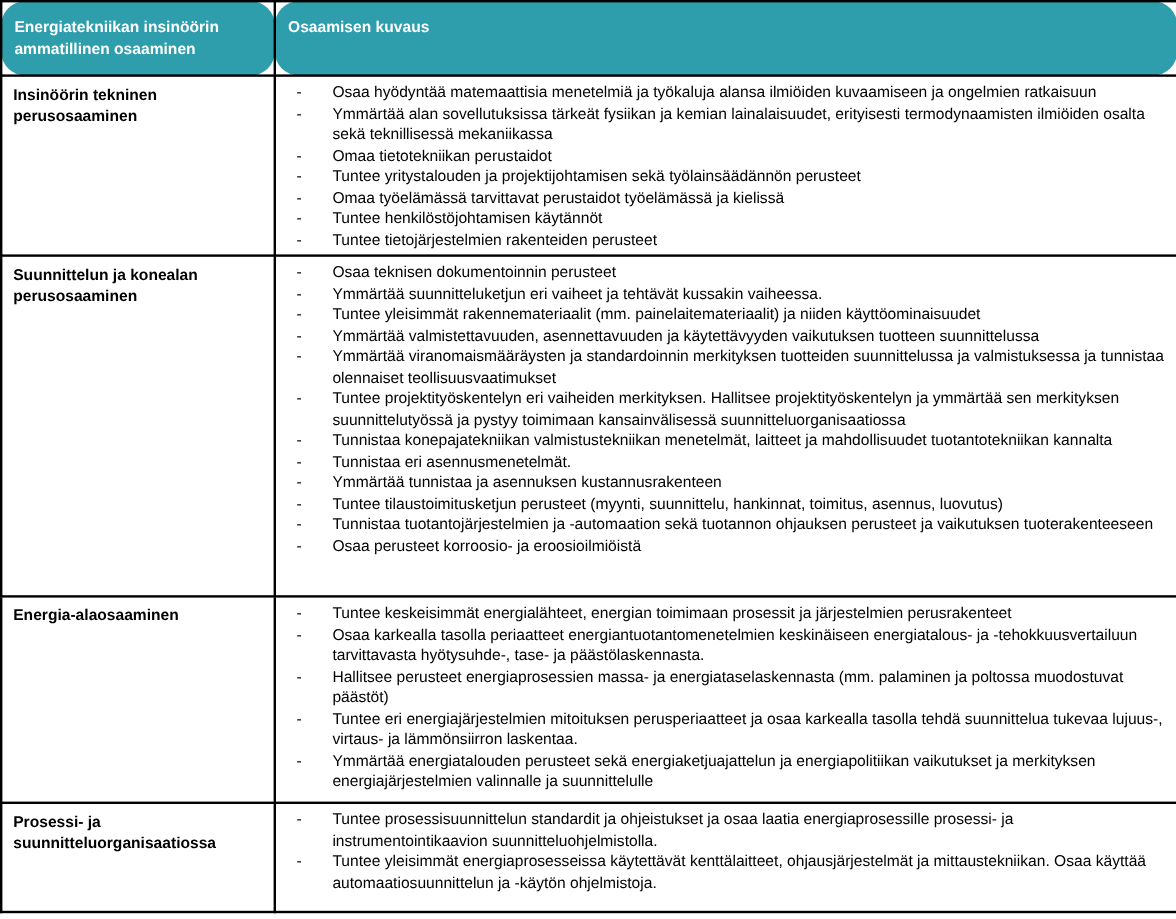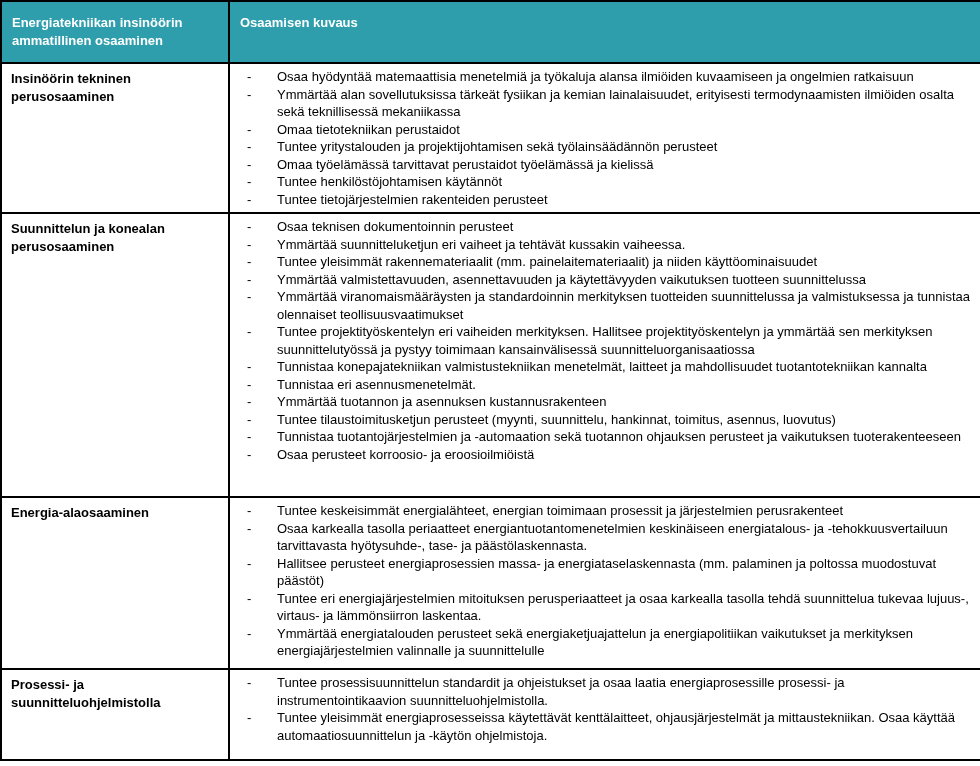--- a/index.html
+++ b/index.html
@@ -29,20 +29,21 @@
     background: #2E9EAC;
     color: #ffffff;
     font-size: 13px;
     font-weight: bold;
     text-align: left;
     vertical-align: top;
     padding: 12px 10px 10px 10px;
     line-height: 18px;
     height: 62px;
     box-sizing: border-box;
+    border-radius: 20px;
   }
   .competence-table tbody td {
     vertical-align: top;
     font-size: 13px;
     color: #000000;
     box-sizing: border-box;
   }
   td.category-cell {
     font-weight: bold;
     font-size: 13.5px;
@@ -108,41 +109,41 @@
         <td class="desc-cell">
           <ul class="dash-list">
               <li>Osaa teknisen dokumentoinnin perusteet</li>
               <li>Ymmärtää suunnitteluketjun eri vaiheet ja tehtävät kussakin vaiheessa.</li>
               <li>Tuntee yleisimmät rakennemateriaalit (mm. painelaitemateriaalit) ja niiden käyttöominaisuudet</li>
               <li>Ymmärtää valmistettavuuden, asennettavuuden ja käytettävyyden vaikutuksen tuotteen suunnittelussa</li>
               <li>Ymmärtää viranomaismääräysten ja standardoinnin merkityksen tuotteiden suunnittelussa ja valmistuksessa ja tunnistaa olennaiset teollisuusvaatimukset</li>
               <li>Tuntee projektityöskentelyn eri vaiheiden merkityksen. Hallitsee projektityöskentelyn ja ymmärtää sen merkityksen suunnittelutyössä ja pystyy toimimaan kansainvälisessä suunnitteluorganisaatiossa</li>
               <li>Tunnistaa konepajatekniikan valmistustekniikan menetelmät, laitteet ja mahdollisuudet tuotantotekniikan kannalta</li>
               <li>Tunnistaa eri asennusmenetelmät.</li>
-              <li>Ymmärtää tuotannon ja asennuksen kustannusrakenteen</li>
+              <li>Ymmärtää tunnistaa ja asennuksen kustannusrakenteen</li>
               <li>Tuntee tilaustoimitusketjun perusteet (myynti, suunnittelu, hankinnat, toimitus, asennus, luovutus)</li>
               <li>Tunnistaa tuotantojärjestelmien ja -automaation sekä tuotannon ohjauksen perusteet ja vaikutuksen tuoterakenteeseen</li>
               <li>Osaa perusteet korroosio- ja eroosioilmiöistä</li>
             </ul>
         </td>
       </tr>
       <tr class="row-3">
         <td class="category-cell">Energia-alaosaaminen</td>
         <td class="desc-cell">
           <ul class="dash-list">
               <li>Tuntee keskeisimmät energialähteet, energian toimimaan prosessit ja järjestelmien perusrakenteet</li>
               <li>Osaa karkealla tasolla periaatteet energiantuotantomenetelmien keskinäiseen energiatalous- ja -tehokkuusvertailuun tarvittavasta hyötysuhde-, tase- ja päästölaskennasta.</li>
               <li>Hallitsee perusteet energiaprosessien massa- ja energiataselaskennasta (mm. palaminen ja poltossa muodostuvat päästöt)</li>
               <li>Tuntee eri energiajärjestelmien mitoituksen perusperiaatteet ja osaa karkealla tasolla tehdä suunnittelua tukevaa lujuus-, virtaus- ja lämmönsiirron laskentaa.</li>
               <li>Ymmärtää energiatalouden perusteet sekä energiaketjuajattelun ja energiapolitiikan vaikutukset ja merkityksen energiajärjestelmien valinnalle ja suunnittelulle</li>
             </ul>
         </td>
       </tr>
       <tr class="row-4">
-        <td class="category-cell">Prosessi- ja suunnitteluohjelmistolla</td>
+        <td class="category-cell">Prosessi- ja suunnitteluorganisaatiossa</td>
         <td class="desc-cell">
           <ul class="dash-list">
               <li>Tuntee prosessisuunnittelun standardit ja ohjeistukset ja osaa laatia energiaprosessille prosessi- ja instrumentointikaavion suunnitteluohjelmistolla.</li>
               <li>Tuntee yleisimmät energiaprosesseissa käytettävät kenttälaitteet, ohjausjärjestelmät ja mittaustekniikan. Osaa käyttää automaatiosuunnittelun ja -käytön ohjelmistoja.</li>
             </ul>
         </td>
       </tr>
     </tbody>
   </table>
 </div>

